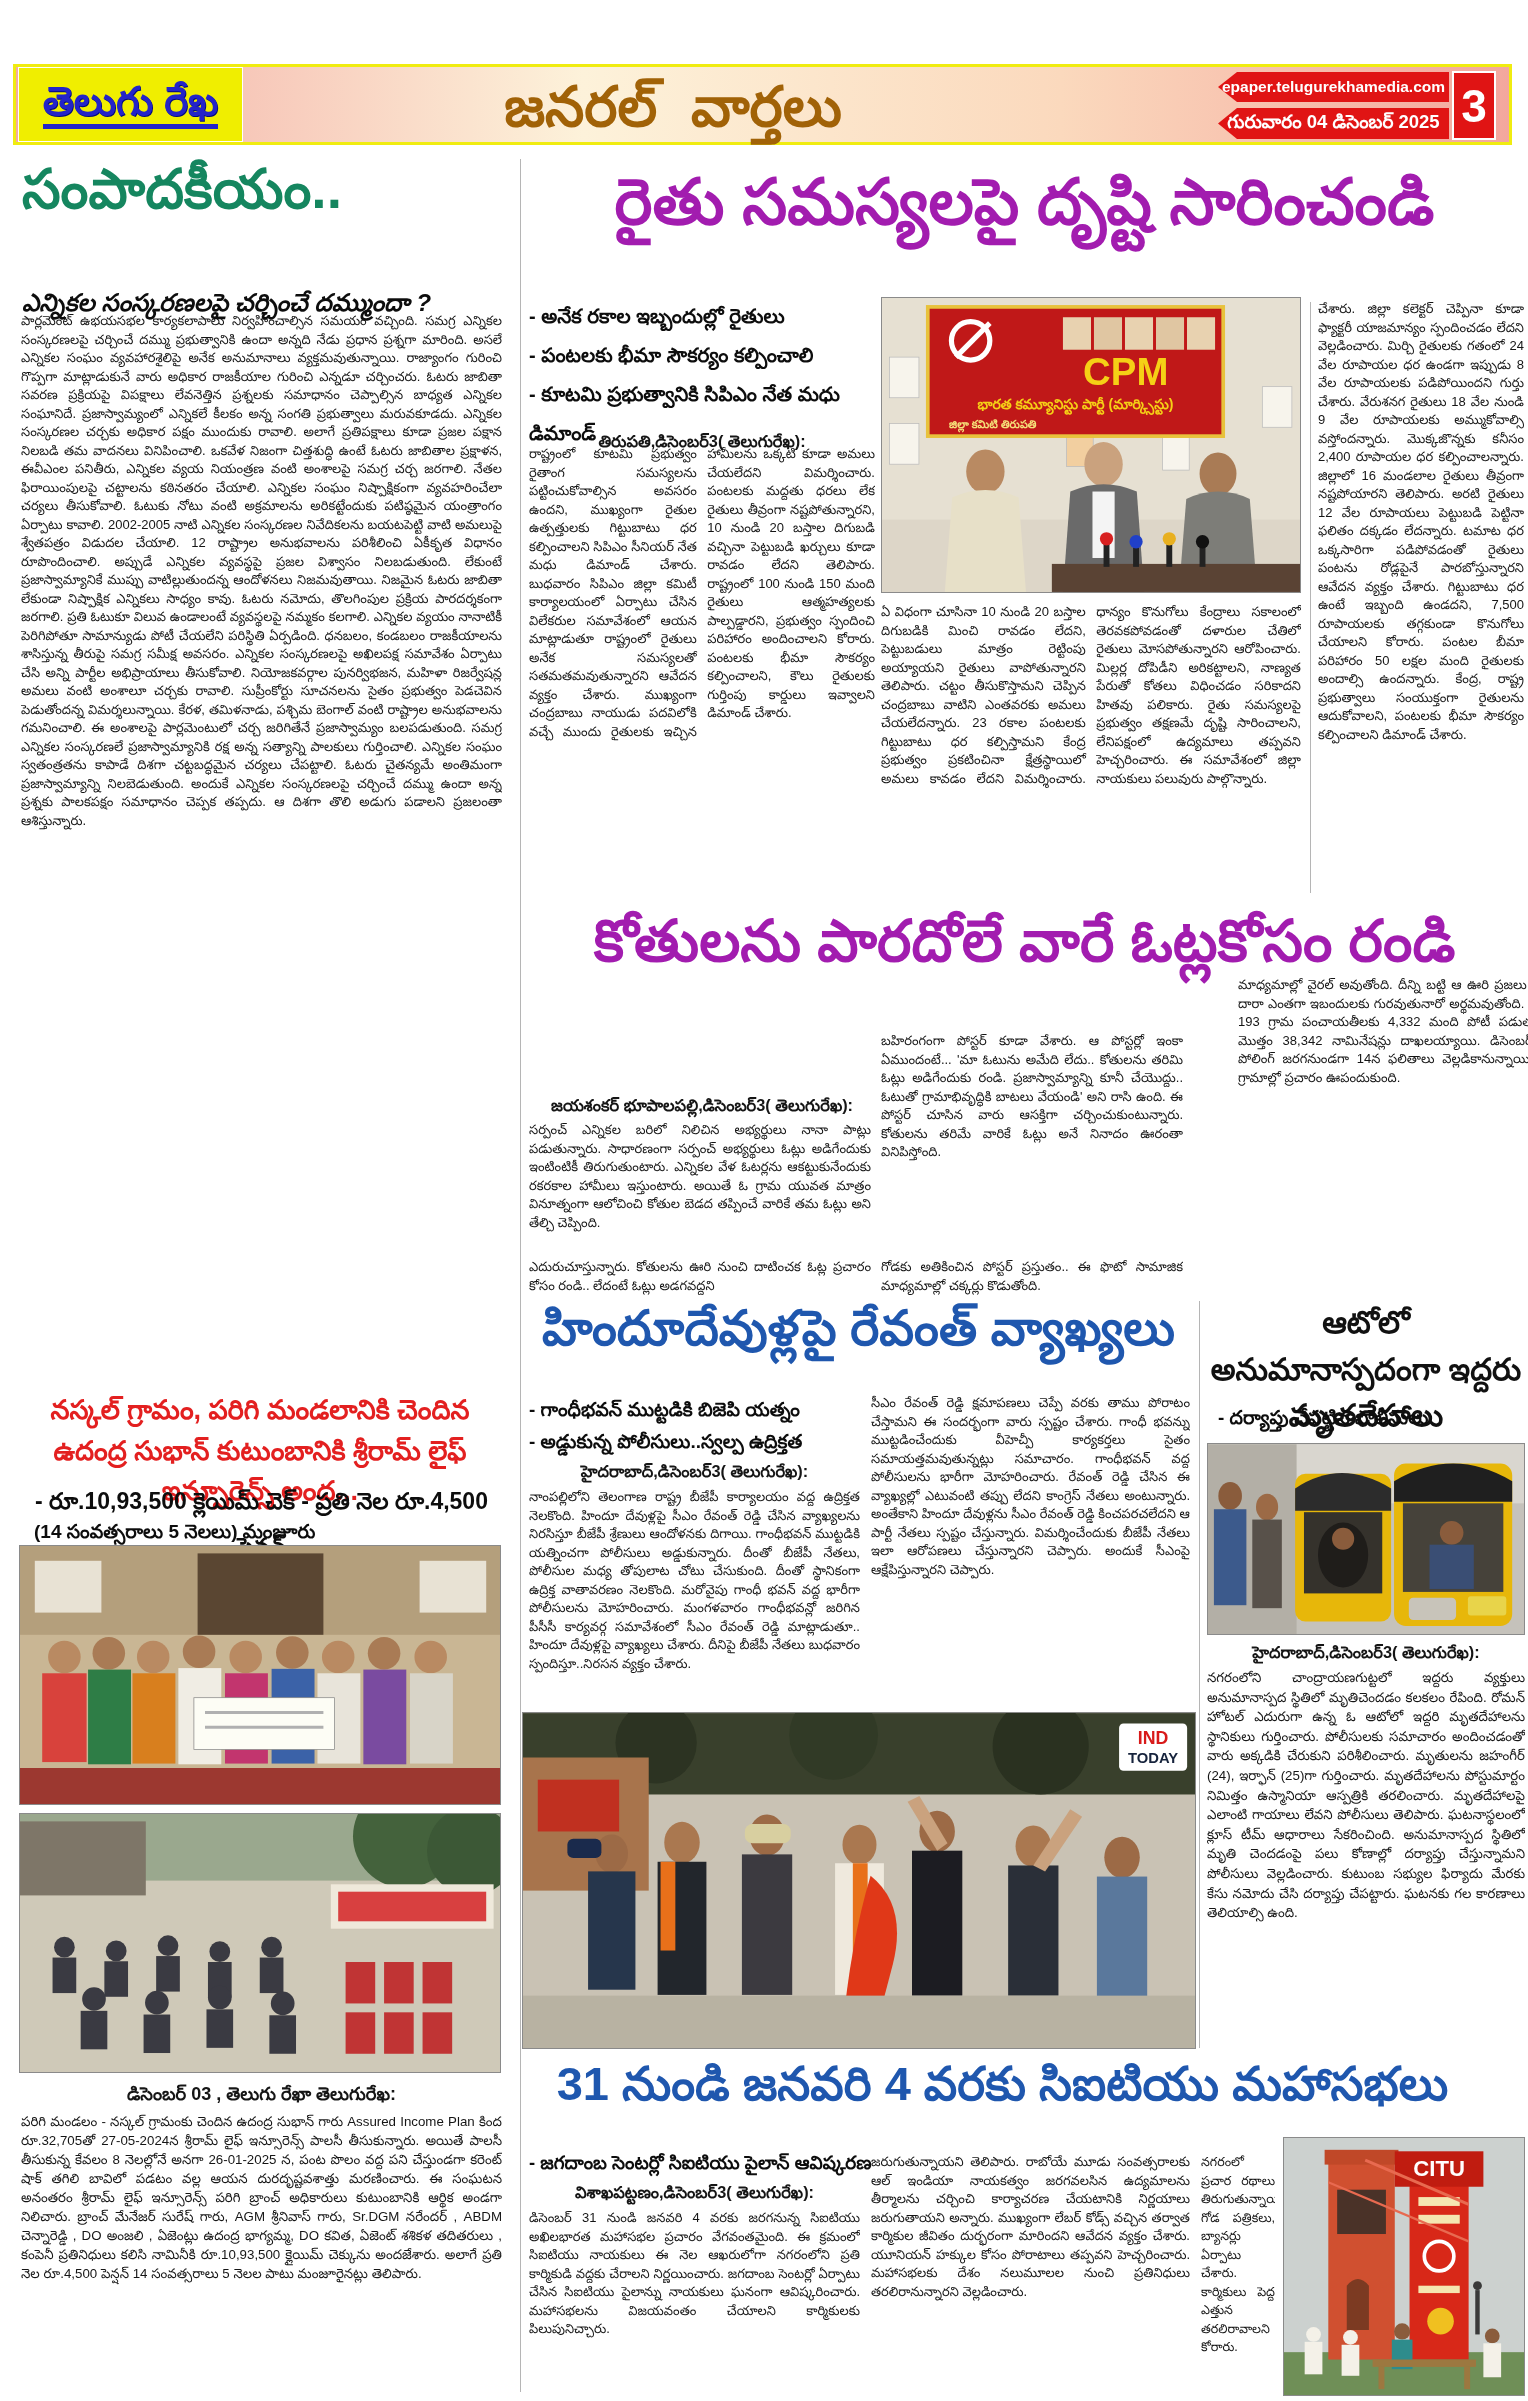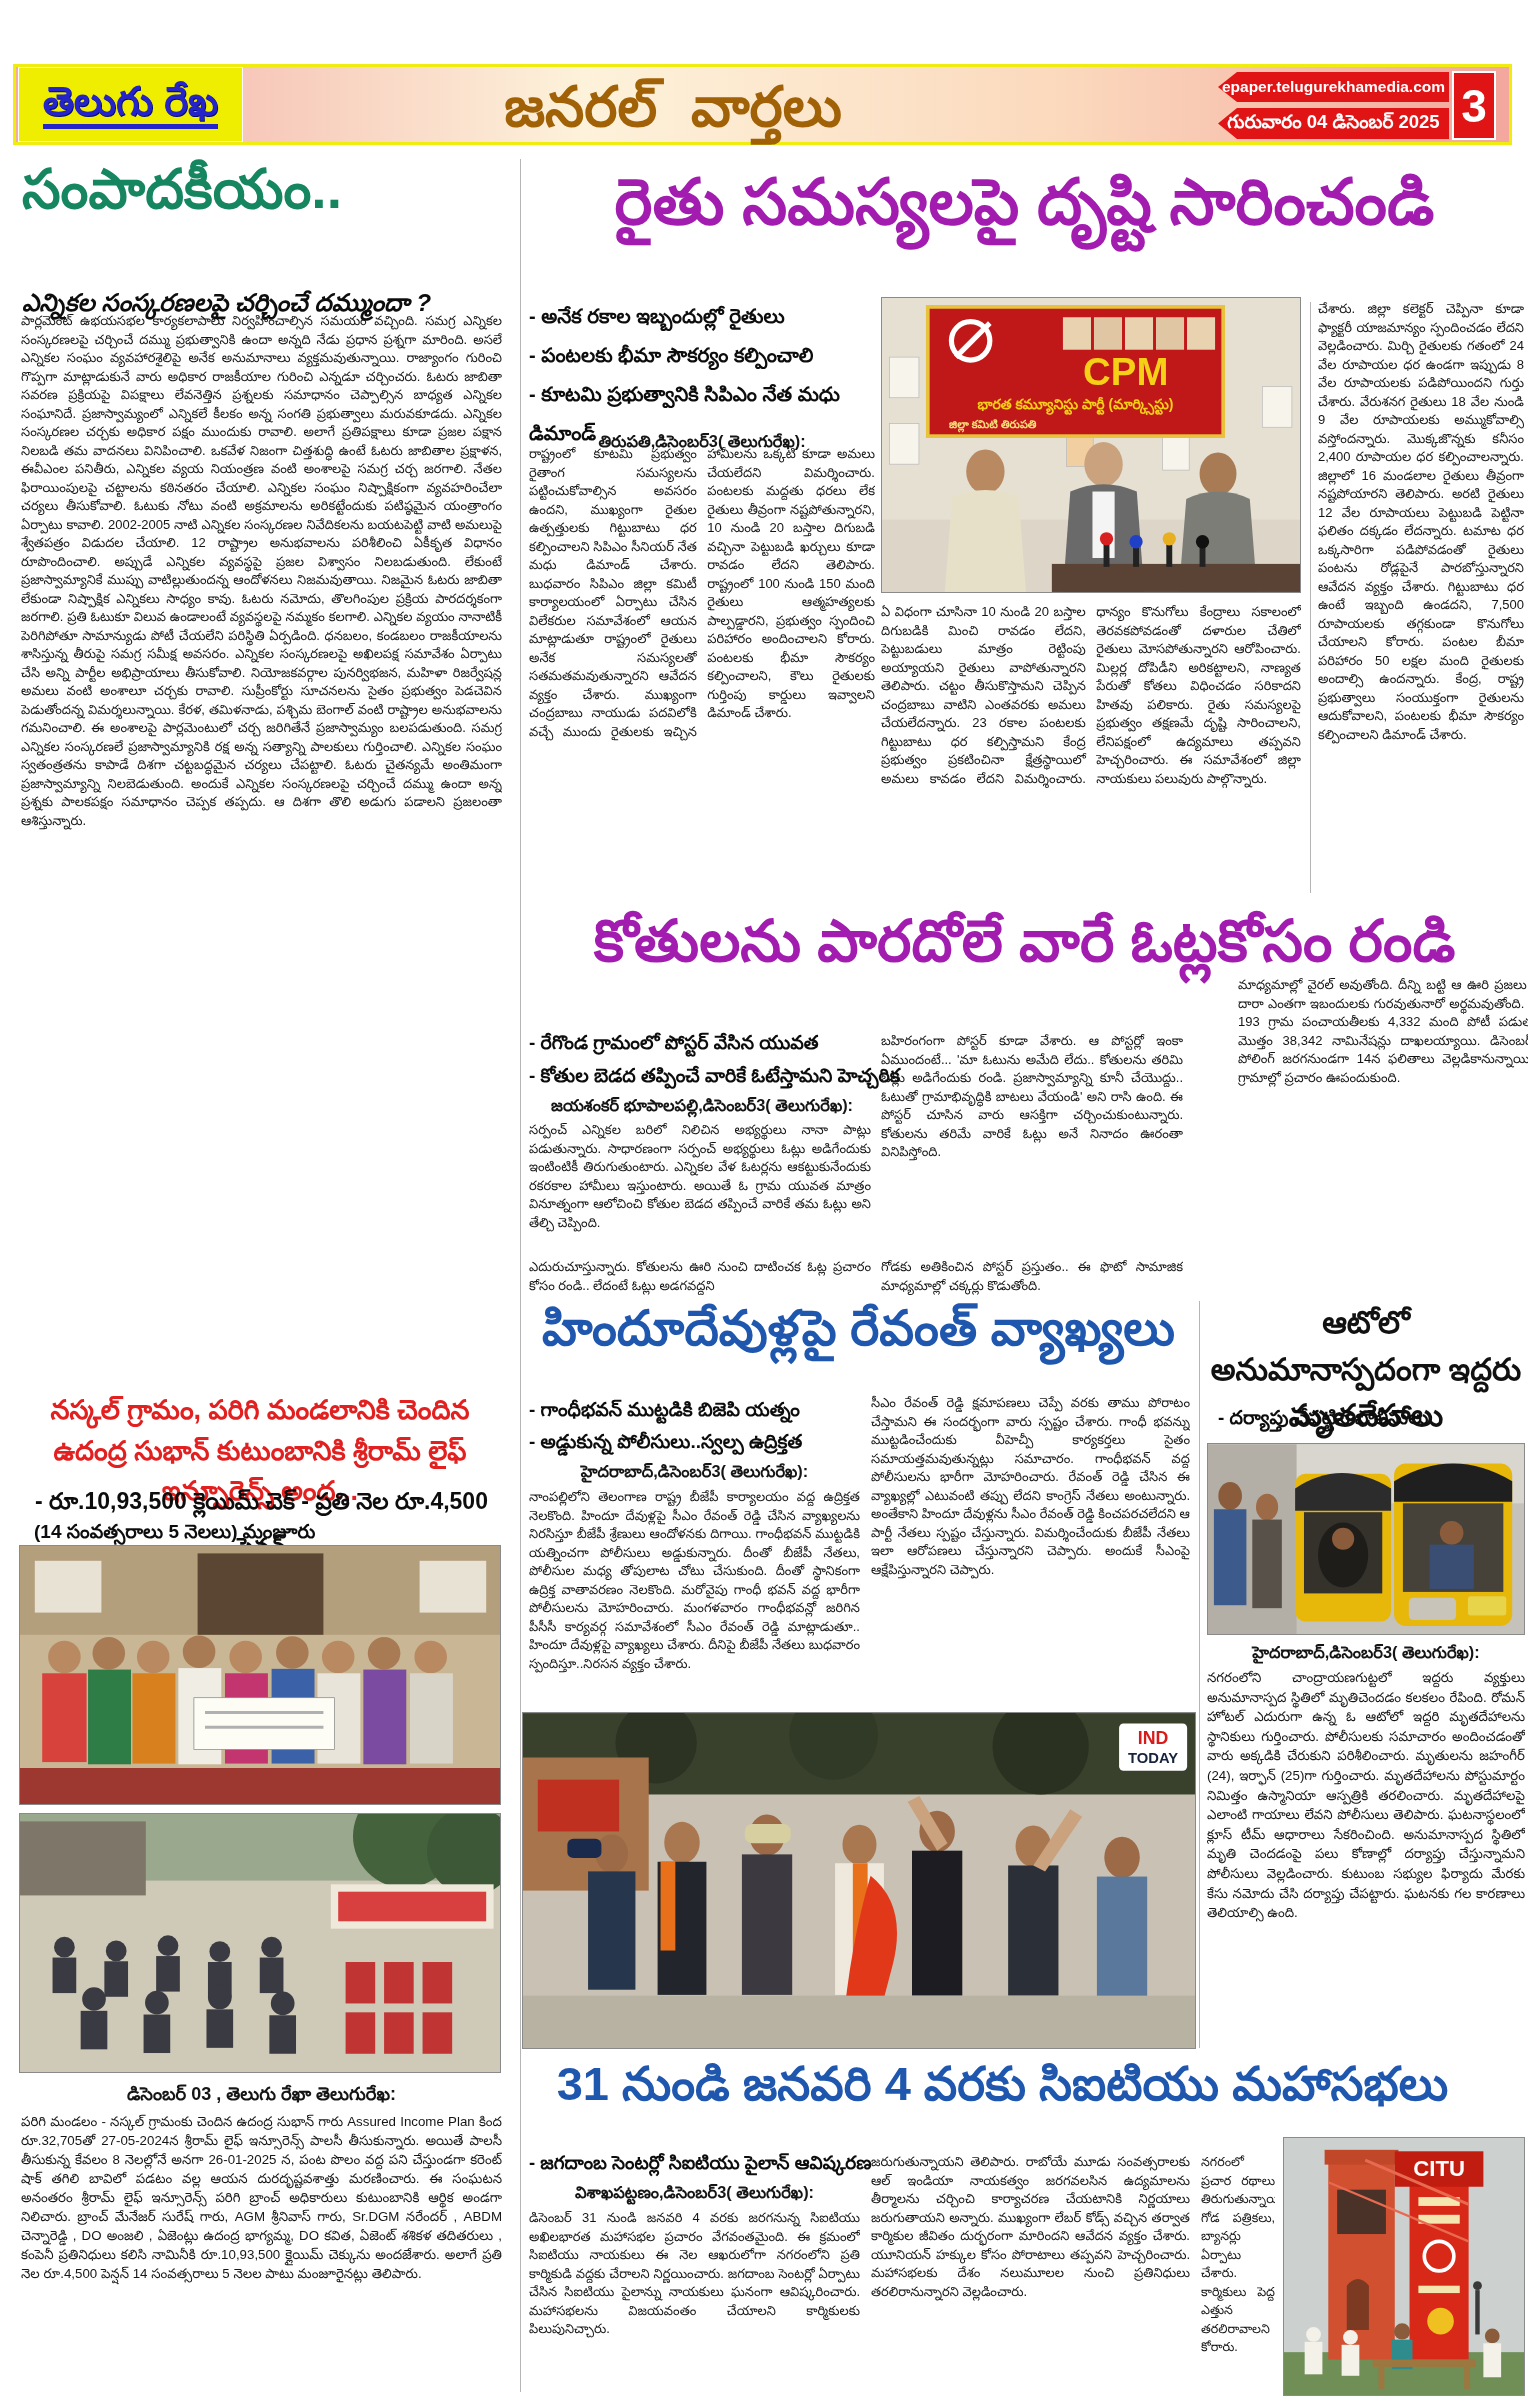--- a/index.html
+++ b/index.html
@@ -193,24 +193,20 @@
   </div>
 
   <div class="abs dateline" style="left:529px;top:420px;width:346px;margin-top:12px;">తిరుపతి,డిసెంబర్3( తెలుగురేఖ):</div>
   <div class="abs body-text two-col" style="left:529px;top:445px;width:346px;height:450px;">రాష్ట్రంలో కూటమి ప్రభుత్వం రైతాంగ సమస్యలను పట్టించుకోవాల్సిన అవసరం ఉందని, ముఖ్యంగా రైతుల ఉత్పత్తులకు గిట్టుబాటు ధర కల్పించాలని సిపిఎం సీనియర్ నేత మధు డిమాండ్ చేశారు. బుధవారం సిపిఎం జిల్లా కమిటీ కార్యాలయంలో ఏర్పాటు చేసిన విలేకరుల సమావేశంలో ఆయన మాట్లాడుతూ రాష్ట్రంలో రైతులు అనేక సమస్యలతో సతమతమవుతున్నారని ఆవేదన వ్యక్తం చేశారు. ముఖ్యంగా చంద్రబాబు నాయుడు పదవిలోకి వచ్చే ముందు రైతులకు ఇచ్చిన హామీలను ఒక్కటి కూడా అమలు చేయలేదని విమర్శించారు. పంటలకు మద్దతు ధరలు లేక రైతులు తీవ్రంగా నష్టపోతున్నారని, 10 నుండి 20 బస్తాల దిగుబడి వచ్చినా పెట్టుబడి ఖర్చులు కూడా రావడం లేదని తెలిపారు. రాష్ట్రంలో 100 నుండి 150 మంది రైతులు ఆత్మహత్యలకు పాల్పడ్డారని, ప్రభుత్వం స్పందించి పరిహారం అందించాలని కోరారు. పంటలకు భీమా సౌకర్యం కల్పించాలని, కౌలు రైతులకు గుర్తింపు కార్డులు ఇవ్వాలని డిమాండ్ చేశారు.</div>
   <div class="abs body-text two-col" style="left:881px;top:603px;width:420px;height:291px;">ఏ విధంగా చూసినా 10 నుండి 20 బస్తాల దిగుబడికి మించి రావడం లేదని, పెట్టుబడులు మాత్రం రెట్టింపు అయ్యాయని రైతులు వాపోతున్నారని తెలిపారు. చట్టం తీసుకొస్తామని చెప్పిన చంద్రబాబు వాటిని ఎంతవరకు అమలు చేయలేదన్నారు. 23 రకాల పంటలకు గిట్టుబాటు ధర కల్పిస్తామని కేంద్ర ప్రభుత్వం ప్రకటించినా క్షేత్రస్థాయిలో అమలు కావడం లేదని విమర్శించారు. ధాన్యం కొనుగోలు కేంద్రాలు సకాలంలో తెరవకపోవడంతో దళారుల చేతిలో రైతులు మోసపోతున్నారని ఆరోపించారు. మిల్లర్ల దోపిడీని అరికట్టాలని, నాణ్యత పేరుతో కోతలు విధించడం సరికాదని హితవు పలికారు. రైతు సమస్యలపై ప్రభుత్వం తక్షణమే దృష్టి సారించాలని, లేనిపక్షంలో ఉద్యమాలు తప్పవని హెచ్చరించారు. ఈ సమావేశంలో జిల్లా నాయకులు పలువురు పాల్గొన్నారు.</div>
   <div class="abs vrule" style="left:1310px;top:302px;height:591px;"></div>
   <div class="abs body-text" style="left:1318px;top:300px;width:206px;height:596px;">చేశారు. జిల్లా కలెక్టర్ చెప్పినా కూడా ఫ్యాక్టరీ యాజమాన్యం స్పందించడం లేదని వెల్లడించారు. మిర్చి రైతులకు గతంలో 24 వేల రూపాయల ధర ఉండగా ఇప్పుడు 8 వేల రూపాయలకు పడిపోయిందని గుర్తు చేశారు. వేరుశనగ రైతులు 18 వేల నుండి 9 వేల రూపాయలకు అమ్ముకోవాల్సి వస్తోందన్నారు. మొక్కజొన్నకు కనీసం 2,400 రూపాయల ధర కల్పించాలన్నారు. జిల్లాలో 16 మండలాల రైతులు తీవ్రంగా నష్టపోయారని తెలిపారు. అరటి రైతులు 12 వేల రూపాయలు పెట్టుబడి పెట్టినా ఫలితం దక్కడం లేదన్నారు. టమాట ధర ఒక్కసారిగా పడిపోవడంతో రైతులు పంటను రోడ్లపైనే పారబోస్తున్నారని ఆవేదన వ్యక్తం చేశారు. గిట్టుబాటు ధర ఉంటే ఇబ్బంది ఉండదని, 7,500 రూపాయలకు తగ్గకుండా కొనుగోలు చేయాలని కోరారు. పంటల బీమా పరిహారం 50 లక్షల మంది రైతులకు అందాల్సి ఉందన్నారు. కేంద్ర, రాష్ట్ర ప్రభుత్వాలు సంయుక్తంగా రైతులను ఆదుకోవాలని, పంటలకు భీమా సౌకర్యం కల్పించాలని డిమాండ్ చేశారు.</div>
 
   <div class="abs h-pink" style="left:526px;top:908px;width:997px;font-size:58px;">కోతులను పారదోలే వారే ఓట్లకోసం రండి</div>
 
-  <div class="abs bullets" style="left:529px;top:1026px;width:458px;font-size:19px;line-height:1.75;">
-    <div>- రేగొండ గ్రామంలో పోస్టర్ వేసిన యువత</div>
-    <div>- కోతుల బెడద తప్పించే వారికే ఓటేస్తామని హెచ్చరిక</div>
-  </div>
   <div class="abs dateline" style="left:529px;top:1096px;width:346px;">జయశంకర్ భూపాలపల్లి,డిసెంబర్3( తెలుగురేఖ):</div>
   <div class="abs body-text" style="left:529px;top:1121px;width:342px;height:136px;">సర్పంచ్ ఎన్నికల బరిలో నిలిచిన అభ్యర్థులు నానా పాట్లు పడుతున్నారు. సాధారణంగా సర్పంచ్ అభ్యర్థులు ఓట్లు అడిగేందుకు ఇంటింటికీ తిరుగుతుంటారు. ఎన్నికల వేళ ఓటర్లను ఆకట్టుకునేందుకు రకరకాల హామీలు ఇస్తుంటారు. అయితే ఓ గ్రామ యువత మాత్రం వినూత్నంగా ఆలోచించి కోతుల బెడద తప్పించే వారికే తమ ఓట్లు అని తేల్చి చెప్పింది.</div>
   <div class="abs body-text" style="left:881px;top:1032px;width:302px;height:225px;">బహిరంగంగా పోస్టర్ కూడా వేశారు. ఆ పోస్టర్లో ఇంకా ఏముందంటే... 'మా ఓటును అమేది లేదు.. కోతులను తరిమి ఓట్లు అడిగేందుకు రండి. ప్రజాస్వామ్యాన్ని కూనీ చేయొద్దు.. ఓటుతో గ్రామాభివృద్ధికి బాటలు వేయండి' అని రాసి ఉంది. ఈ పోస్టర్ చూసిన వారు ఆసక్తిగా చర్చించుకుంటున్నారు. కోతులను తరిమే వారికే ఓట్లు అనే నినాదం ఊరంతా వినిపిస్తోంది.</div>
   <div class="abs body-text" style="left:1196px;top:976px;width:327px;height:225px;margin-left:42px;">మాధ్యమాల్లో వైరల్ అవుతోంది. దీన్ని బట్టి ఆ ఊరి ప్రజలు కోతుల దారా ఎంతగా ఇబందులకు గురవుతునారో అర్థమవుతోంది. జిల్లాలో 193 గ్రామ పంచాయతీలకు 4,332 మంది పోటీ పడుతుండగా మొత్తం 38,342 నామినేషన్లు దాఖలయ్యాయి. డిసెంబర్ 11న పోలింగ్ జరగనుండగా 14న ఫలితాలు వెల్లడికానున్నాయి. అన్ని గ్రామాల్లో ప్రచారం ఊపందుకుంది.</div>
   <div class="abs body-text" style="left:529px;top:1258px;width:342px;height:38px;">ఎదురుచూస్తున్నారు. కోతులను ఊరి నుంచి దాటించక ఓట్ల ప్రచారం కోసం రండి.. లేదంటే ఓట్లు అడగవద్దని</div>
   <div class="abs body-text" style="left:881px;top:1258px;width:302px;height:38px;">గోడకు అతికించిన పోస్టర్ ప్రస్తుతం.. ఈ ఫొటో సామాజిక మాధ్యమాల్లో చక్కర్లు కొడుతోంది.</div>
 
   <div class="abs h-blue" style="left:522px;top:1300px;width:673px;font-size:49px;">హిందూదేవుళ్లపై రేవంత్ వ్యాఖ్యలు</div>
 
   <div class="abs bullets" style="left:529px;top:1394px;width:414px;font-size:19px;line-height:1.7;">

